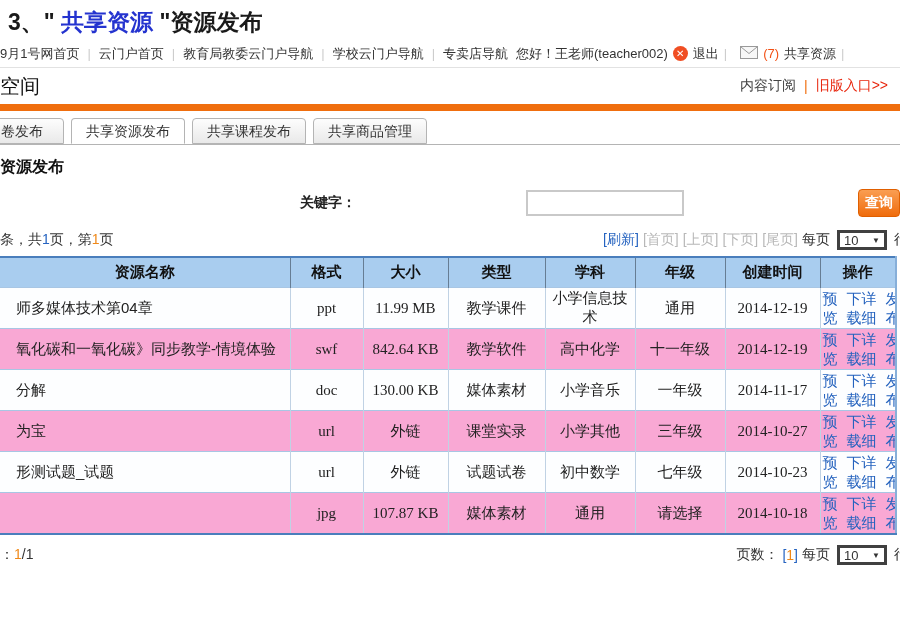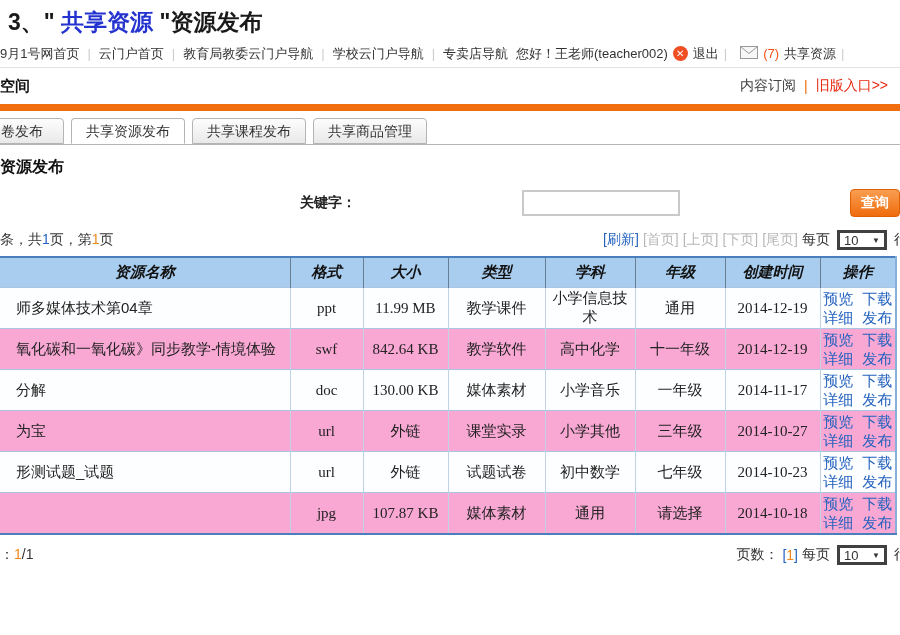--- a/index.html
+++ b/index.html
@@ -19,21 +19,21 @@
   .sep{color:#ccc;}
   .nav-right{display:flex;align-items:center;gap:5px;padding-right:70px;}
   .nav-right .x-icon{display:inline-block;width:15px;height:15px;border-radius:50%;
       background:#f04e23;color:#fff;font-size:10px;line-height:15px;text-align:center;font-weight:bold;}
   .nav-right a{color:#333;text-decoration:none;}
   .msg-count{color:#f25014;}
   .envelope{display:inline-block;margin-left:8px;}
 
   
   .banner-row{height:36px;display:flex;justify-content:space-between;align-items:center;white-space:nowrap;}
-  .space-label{font-size:15px;font-weight:bold;color:#111;}
+  .space-label{font-size:20px;font-weight:normal;color:#111;}
   .banner-right{font-size:14px;display:flex;align-items:center;gap:8px;padding-right:12px;}
   .banner-right .subscribe{color:#444;text-decoration:none;}
   .banner-right .osep{color:#f06e0e;}
   .banner-right .old{color:#e8250c;text-decoration:none;}
 
   .orange-bar{height:7px;background:#f06e0e;}
 
   
   .tabs-row{margin-top:7px;height:26px;border-bottom:1px solid #b4b4b4;white-space:nowrap;}
   .tab{display:inline-block;box-sizing:border-box;height:26px;line-height:24px;padding:0 14px;
@@ -44,21 +44,21 @@
   .tab.active{background:#fff;border-bottom:1px solid #fff;}
 
   
   .section-title{margin:12px 0 8px 0;font-size:16px;font-weight:bold;color:#111;}
 
   
   .search-row{display:flex;align-items:center;padding-left:300px;height:34px;justify-content:space-between;}
   .search-label{font-size:14px;font-weight:bold;color:#222;}
   .search-input{width:146px;height:22px;border:2px solid #c9c9c9;margin-left:4px;outline:none;
                 font-size:14px;padding:0 4px;}
-  .search-btn{width:50px;height:28px;margin-left:8px;border:1px solid #e05f00;border-radius:4px;
+  .search-btn{width:42px;height:28px;margin-left:8px;border:1px solid #e05f00;border-radius:4px;
               background:linear-gradient(#fa9e52,#ef6c0c);color:#fff;font-size:14px;font-weight:bold;
               cursor:pointer;font-family:inherit;}
 
   
   .pager-row{display:flex;justify-content:space-between;align-items:center;margin:10px 0 6px 0;
              font-size:14px;white-space:nowrap;}
   .pager-left .blue-num{color:#2563c0;}
   .pager-left .orange-num{color:#ef8818;}
   .pager-right{display:flex;align-items:center;gap:4px;margin-right:-8px;}
   .plink{color:#2563c0;text-decoration:none;}
@@ -66,29 +66,29 @@
   .select-box{display:inline-flex;box-sizing:border-box;width:50px;height:20px;border:3px solid #404040;
               background:#fff;align-items:center;justify-content:space-between;padding:0 4px;
               font-size:13px;cursor:pointer;margin:0 3px;}
   .select-box .arrow{font-size:8px;color:#333;}
 
   
   table.res{border-collapse:collapse;table-layout:fixed;width:896px;
             border-top:2px solid #4a7ebc;border-bottom:2px solid #4a7ebc;border-right:2px solid #87afd9;
             font-size:15px;}
   table.res thead th{background:#a9cdef;height:29px;font-weight:bold;color:#111;
-            border-left:1px solid #667d94;text-align:center;padding:0;font-style:italic;}
+            border-left:1px solid #667d94;text-align:center;padding:0;}
   table.res thead th:first-child{border-left:none;}
   table.res tbody td{height:40px;text-align:center;color:#222;
             border-left:1px solid #c0d2e4;border-top:1px solid #a8c6e4;padding:0 2px;overflow:hidden;}
   table.res tbody td:first-child{border-left:none;text-align:left;padding-left:16px;}
   table.res tbody tr.alt{background:#f9a8d4;}
   table.res tbody tr.norm{background:#fdfeff;}
   .serif{font-family:"Liberation Serif","DejaVu Serif",serif;}
-  .actions{display:flex;flex-direction:column;align-items:center;line-height:19px;}
+  .actions{display:flex;flex-direction:row;align-items:center;line-height:19px;}
   .actions .aline{display:flex;gap:9px;}
   .alink{color:#2462be;text-decoration:none;}
 
   .pager-bottom{display:flex;justify-content:space-between;align-items:center;margin-top:10px;
                 font-size:14px;white-space:nowrap;}
   .pb-left .orange-num{color:#ef8818;}
   .pb-right{display:flex;align-items:center;gap:4px;margin-right:-8px;}
   .bracket{color:#2563c0;}
   .pb-right .orange-num{color:#ef8818;}
 </style>

